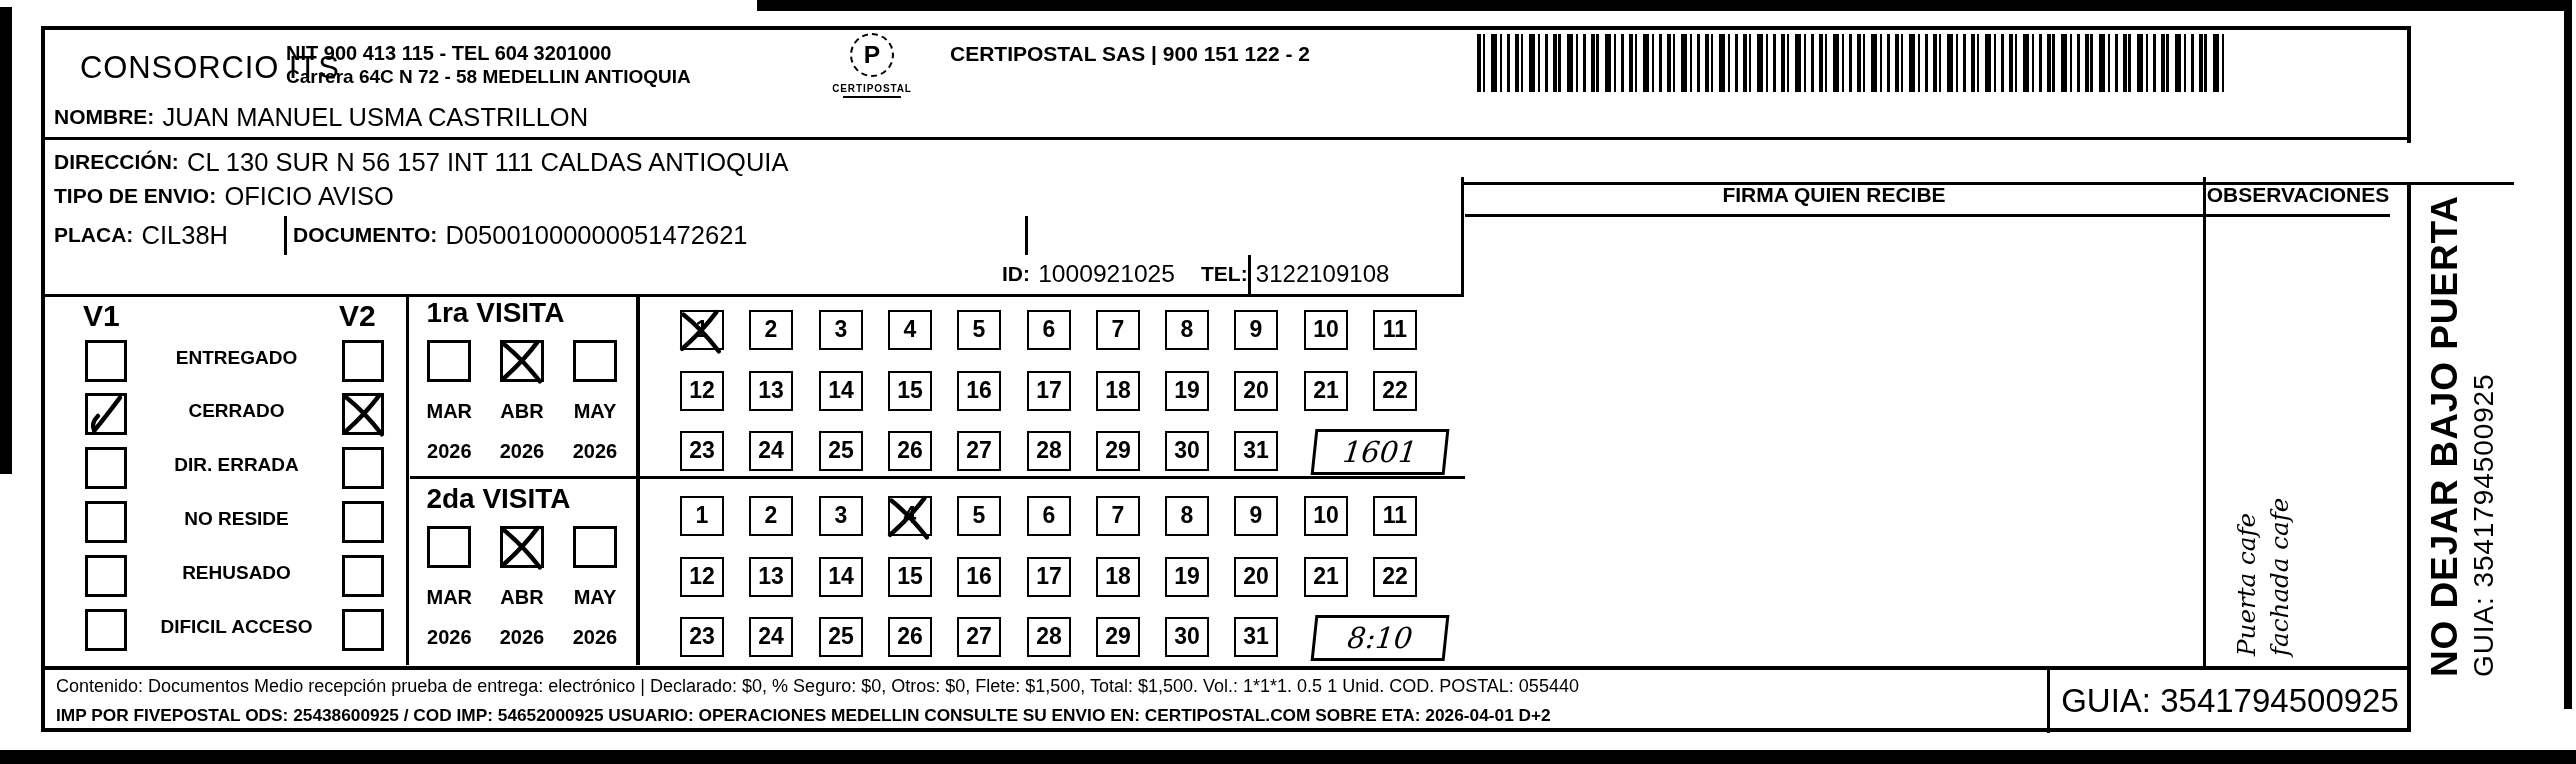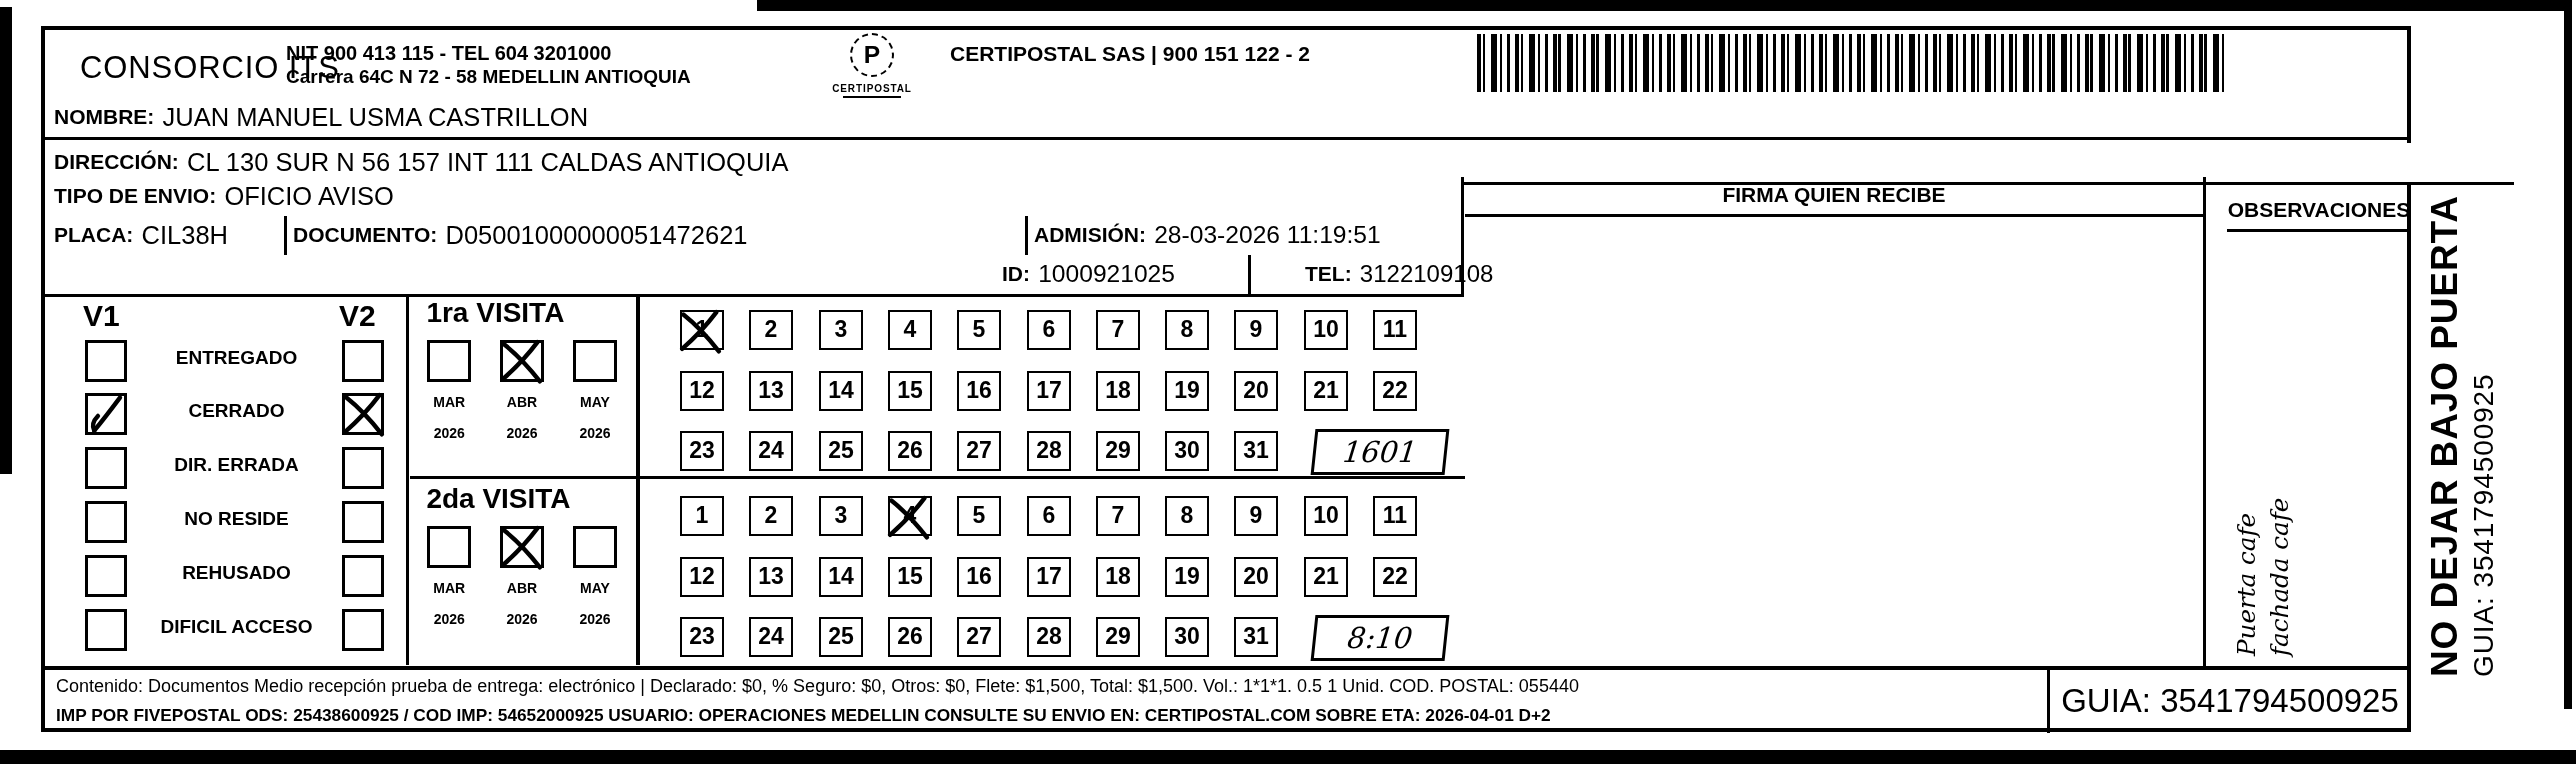--- a/index.html
+++ b/index.html
@@ -32,21 +32,21 @@
   
   .cbx{position:absolute;width:36px;height:36px;border:3.6px solid #000;background:#fff;}
   .mk{position:absolute;left:-6.4px;top:-6.4px;width:49px;height:49px;overflow:visible;}
   .mk path{stroke:#000;stroke-width:3.6px;fill:none;stroke-linecap:round;}
   .vtag{position:absolute;top:5.5px;font-size:30px;font-weight:bold;}
   .status-row{position:absolute;left:0;width:365px;height:38px;}
   .status-label{position:absolute;left:82px;width:219px;text-align:center;top:7.3px;font-weight:bold;font-size:19px;}
   .visit-title{position:absolute;left:16.4px;top:3.6px;font-size:28px;font-weight:bold;}
   .month{position:absolute;width:64px;text-align:center;}
   .month .box{position:relative;width:38px;height:36px;border:3.6px solid #000;margin:0 auto;}
-  .mlab{font-weight:bold;font-size:14px;line-height:22px;margin-top:9px;}
+  .mlab{font-weight:bold;font-size:20px;line-height:22px;margin-top:18px;}
   .days{position:absolute;left:270px;top:0;width:785px;height:182px;}
   .day{position:absolute;width:40px;height:36px;border:2.7px solid #000;display:flex;align-items:center;justify-content:center;font-weight:bold;font-size:23px;background:#fff;}
   .timebox{position:absolute;width:128px;height:40px;border:3.6px solid #000;display:flex;align-items:center;justify-content:center;font-size:29px;}
   .hand{font-family:"DejaVu Serif",serif;font-style:italic;transform:skewX(-6deg);}
   
   .col-head{height:37px;border-bottom:3.6px solid #000;display:flex;align-items:center;justify-content:center;font-weight:bold;font-size:21px;}
   .obs-rot{position:absolute;left:2185px;top:626px;width:383px;transform:rotate(-90deg);transform-origin:0 0;
            font-size:24.6px;line-height:33px;white-space:nowrap;}
   
   .f1{font-size:18px;white-space:nowrap;}
@@ -107,31 +107,27 @@
     </div>
     <div class="row bb br" style="top:186px;width:1416px;height:39px;">
       <div class="cell br" style="left:0;width:230px;">
         <span class="lb">PLACA:</span>
         <span class="vl">CIL38H</span>
       </div>
       <div class="cell br" style="left:239px;width:732px;">
         <span class="lb">DOCUMENTO:</span>
         <span class="vl">D05001000000051472621</span>
       </div>
-      <div class="cell" style="left:980px;width:429px;">
-        <span class="lb">ADMISIÓN:</span>
-        <span class="vl" style="font-size:24.6px;">28-03-2026 11:19:51</span>
-      </div>
     </div>
     <div class="row bb br" style="top:225px;width:1416px;height:39px;">
       <div class="cell br" style="left:948px;width:246px;">
         <span class="lb">ID:</span>
         <span class="vl" style="font-size:24.6px;text-align:right;">1000921025</span>
       </div>
-      <div class="cell" style="left:1256px;width:207px;padding-left:4px;">
+      <div class="cell" style="left:1152px;width:207px;padding-left:4px;">
         <span class="lb">TEL:</span>
         <span class="vl" style="font-size:24px;">3122109108</span>
       </div>
     </div>
 
     <div class="abs" style="left:0;top:264px;width:1420px;height:371px;">
 
       <div class="abs br" style="left:0;top:0;width:361px;height:371px;">
         <div class="vtag" style="left:38px;">V1</div>
         <div class="vtag" style="left:294px;">V2</div>
@@ -304,21 +300,21 @@
             <div class="timebox hand" style="left: 633px; top: 135px;">8:10</div>
           </div>
       </div>
       <div class="bar" style="left:591px;top:0;width:3.6px;height:371px;"></div>
     </div>
 
     <div class="abs br" style="left:1420px;top:147px;width:738px;height:489px;">
       <div class="col-head">FIRMA QUIEN RECIBE</div>
       <div style="height:448px;"></div>
     </div>
-    <div class="abs" style="left:2161px;top:162px;width:184px;height:489px;margin-left:21px;">
+    <div class="abs" style="left:2161px;top:147px;width:184px;height:489px;">
       <div class="col-head">OBSERVACIONES</div>
     </div>
     <div class="obs-rot hand">
       <div>Puerta cafe</div>
       <div>fachada cafe</div>
     </div>
 
     <div class="abs" style="left:0;top:636px;width:2362px;height:63px;border-top:4.6px solid #000;">
       <div class="abs" style="left:11px;top:6.4px;width:1979px;overflow:hidden;">
         <div class="f1">Contenido: Documentos Medio recepción prueba de entrega: electrónico | Declarado: $0, % Seguro: $0, Otros: $0, Flete: $1,500, Total: $1,500. Vol.: 1*1*1. 0.5  1 Unid. COD. POSTAL: 055440</div>

